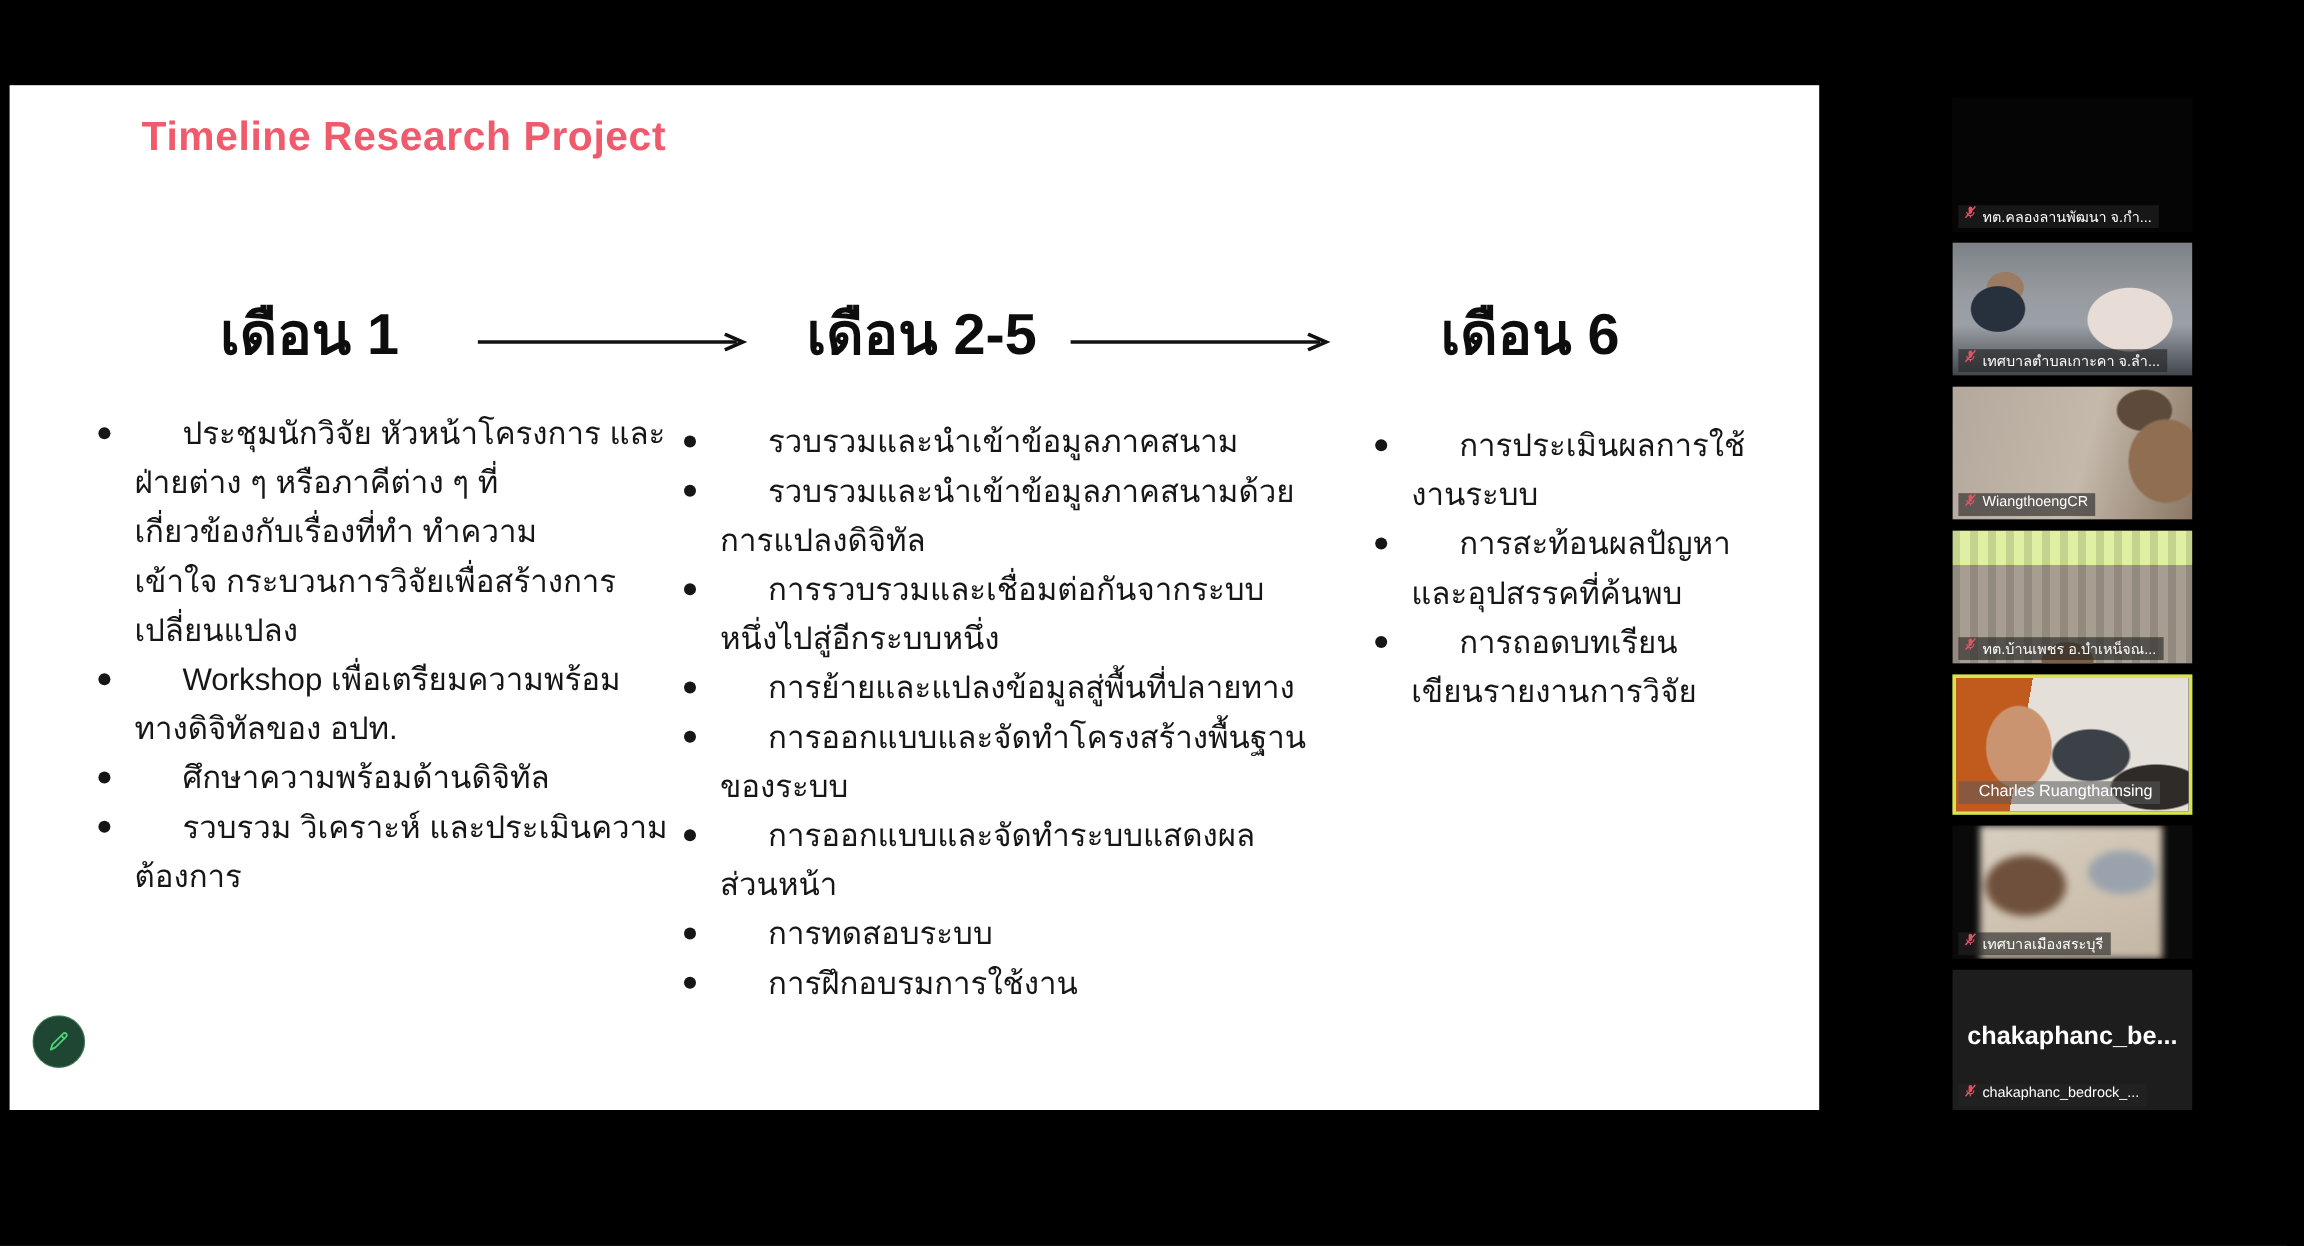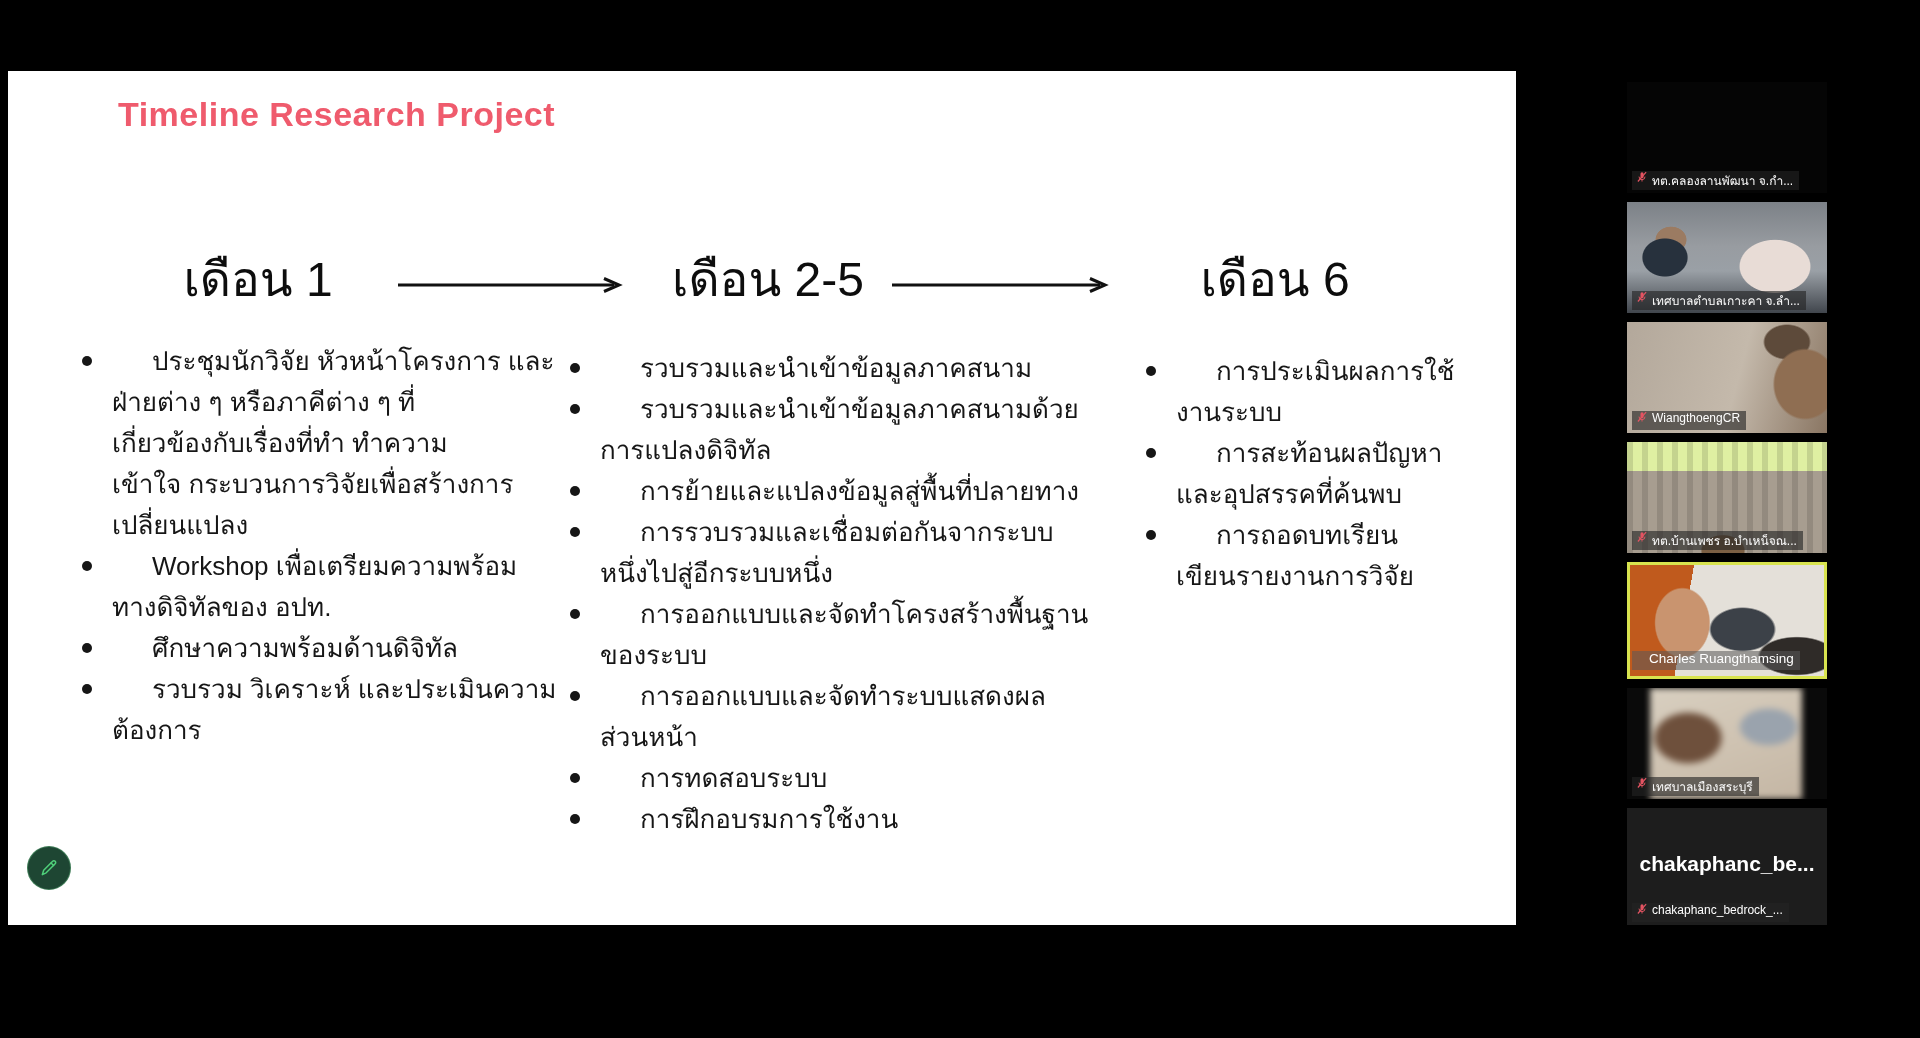--- a/index.html
+++ b/index.html
@@ -7,21 +7,21 @@
     --active-border:#d8e34f; --muted-mic:#e35462; --edit-btn-bg:#1e4633; --edit-btn-icon:#4fd07a;
   }
   *{margin:0;padding:0;box-sizing:border-box;}
   html,body{width:1920px;height:1038px;background:var(--page-bg);overflow:hidden;
     font-family:"Liberation Sans","DejaVu Sans",sans-serif;}
   .stage{position:absolute;inset:0;background:var(--page-bg);}
 
   
   .slide{position:absolute;left:8px;top:71px;width:1508px;height:854px;background:var(--slide-bg);}
   .title{position:absolute;left:110px;top:24px;font-size:34px;font-weight:bold;color:var(--title);letter-spacing:.5px;}
-  .col-header{position:absolute;top:178px;width:320px;text-align:center;font-size:48px;font-weight:400;color:#0d0d0d;line-height:62px;}
+  .col-header{position:absolute;top:178px;width:320px;text-align:center;font-size:48px;font-weight:700;color:#0d0d0d;line-height:62px;}
   .h1{left:90px;} .h2{left:600px;} .h3{left:1107px;}
   .arrow{position:absolute;top:206px;height:16px;}
   .a1{left:390px;width:228px;} .a2{left:884px;width:220px;}
   .col{position:absolute;list-style:none;font-size:26px;line-height:41px;color:var(--body-text);}
   .c1{left:64px;top:270px;width:505px;}
   .c2{left:552px;top:277px;width:545px;}
   .c3{left:1128px;top:280px;width:345px;}
   .col li{position:relative;padding-left:40px;}
   .col li::before{content:"";position:absolute;left:10px;top:15px;width:10px;height:10px;border-radius:50%;background:var(--body-text);}
   .bullet-text{white-space:pre-line;margin-left:40px;}
@@ -100,23 +100,23 @@
 ทางดิจิทัลของ อปท.</span></li>
       <li><span class="bullet-text">ศึกษาความพร้อมด้านดิจิทัล</span></li>
       <li><span class="bullet-text">รวบรวม วิเคราะห์ และประเมินความ
 ต้องการ</span></li>
     </ul>
 
     <ul class="col c2">
       <li><span class="bullet-text">รวบรวมและนำเข้าข้อมูลภาคสนาม</span></li>
       <li><span class="bullet-text">รวบรวมและนำเข้าข้อมูลภาคสนามด้วย
 การแปลงดิจิทัล</span></li>
-      <li><span class="bullet-text">การย้ายและแปลงข้อมูลสู่พื้นที่ปลายทาง</span></li>
       <li><span class="bullet-text">การรวบรวมและเชื่อมต่อกันจากระบบ
 หนึ่งไปสู่อีกระบบหนึ่ง</span></li>
+      <li><span class="bullet-text">การย้ายและแปลงข้อมูลสู่พื้นที่ปลายทาง</span></li>
       <li><span class="bullet-text">การออกแบบและจัดทำโครงสร้างพื้นฐาน
 ของระบบ</span></li>
       <li><span class="bullet-text">การออกแบบและจัดทำระบบแสดงผล
 ส่วนหน้า</span></li>
       <li><span class="bullet-text">การทดสอบระบบ</span></li>
       <li><span class="bullet-text">การฝึกอบรมการใช้งาน</span></li>
     </ul>
 
     <ul class="col c3">
       <li><span class="bullet-text">การประเมินผลการใช้

